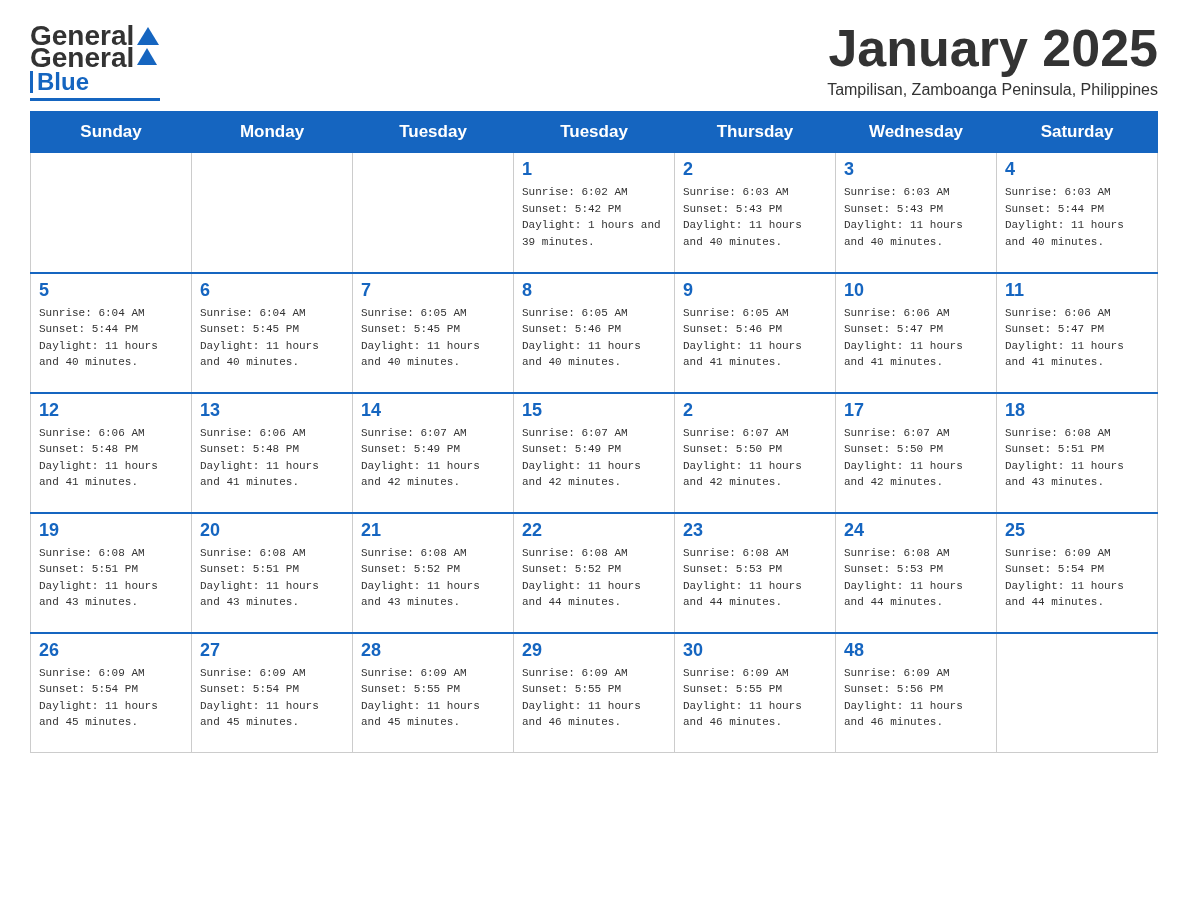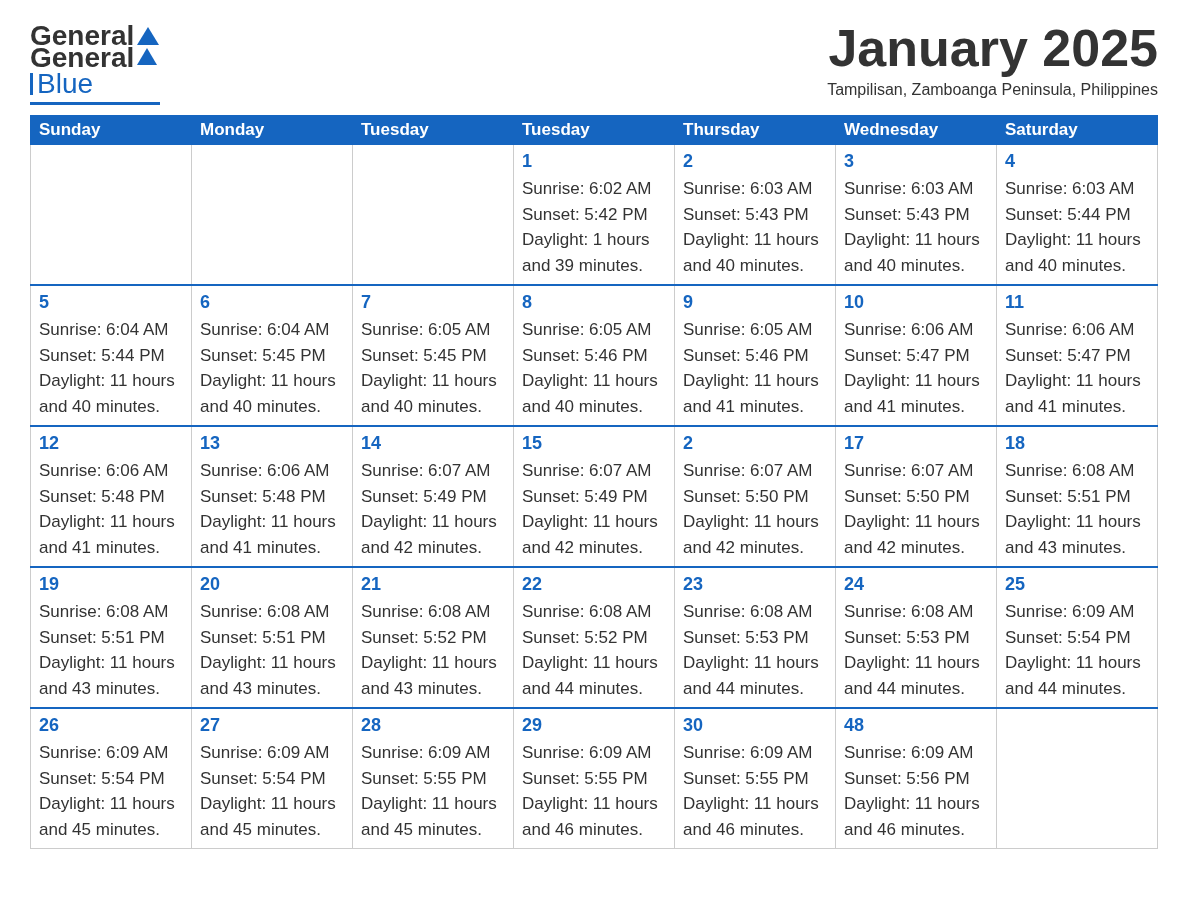--- a/index.html
+++ b/index.html
@@ -51,41 +51,42 @@
     .calendar-table {
       width: 100%;
       border-collapse: collapse;
       margin-top: 10px;
     }
     .calendar-table th {
       background: #1565c0;
       color: #fff;
       font-size: 17px;
       font-weight: bold;
-      padding: 4px 8px;
-      text-align: left;
+      padding: 10px 8px;
+      text-align: center;
       border: 1px solid #1565c0;
     }
     .calendar-table td {
       border: 1px solid #ccc;
       vertical-align: top;
       padding: 6px 8px;
       width: 14.28%;
       height: 120px;
     }
     .day-number {
       font-size: 18px;
       font-weight: bold;
       color: #1565c0;
       margin-bottom: 4px;
     }
     .day-info {
-      font-size: 17px;
+      font-size: 11px;
       color: #333;
       line-height: 1.5;
+      font-family: Liberation Mono, monospace;
     }
     .empty-cell {
       background: #fff;
     }
     .row-separator td {
       border-top: 2px solid #1565c0;
     }
   </style>
 </head>
 <body>
@@ -96,21 +97,21 @@
       <span class="logo-general">General</span>
       <span style="display:inline-block; width:0; height:0; border-left:11px solid transparent; border-right:11px solid transparent; border-bottom:18px solid #1565c0; margin: 0 2px 0 3px; transform:rotate(0deg);"></span>
       <br>
     </div>
     <div style="font-size:28px; font-weight:bold; display:flex; align-items:center; margin-top:-10px;">
       <span style="color:#333;">General</span>
       <span style="display:inline-block; width:0; height:0; border-left:10px solid transparent; border-right:10px solid transparent; border-bottom:17px solid #1565c0; margin: 0 3px 4px 3px;"></span>
     </div>
     <div style="display:flex; align-items:center; margin-top:-6px;">
       <div style="width:3px; height:22px; background:#1565c0; margin-right:4px;"></div>
-      <span style="font-size:28px; font-weight:normal; color:#1565c0;">Blue</span>
+      <span style="font-size:24px; font-weight:bold; color:#1565c0;">Blue</span>
     </div>
     <div class="logo-line"></div>
   </div>
   <div class="title-area">
     <div class="calendar-title">January 2025</div>
     <div class="calendar-subtitle">Tampilisan, Zamboanga Peninsula, Philippines</div>
   </div>
 </div>
 
 <table class="calendar-table">

